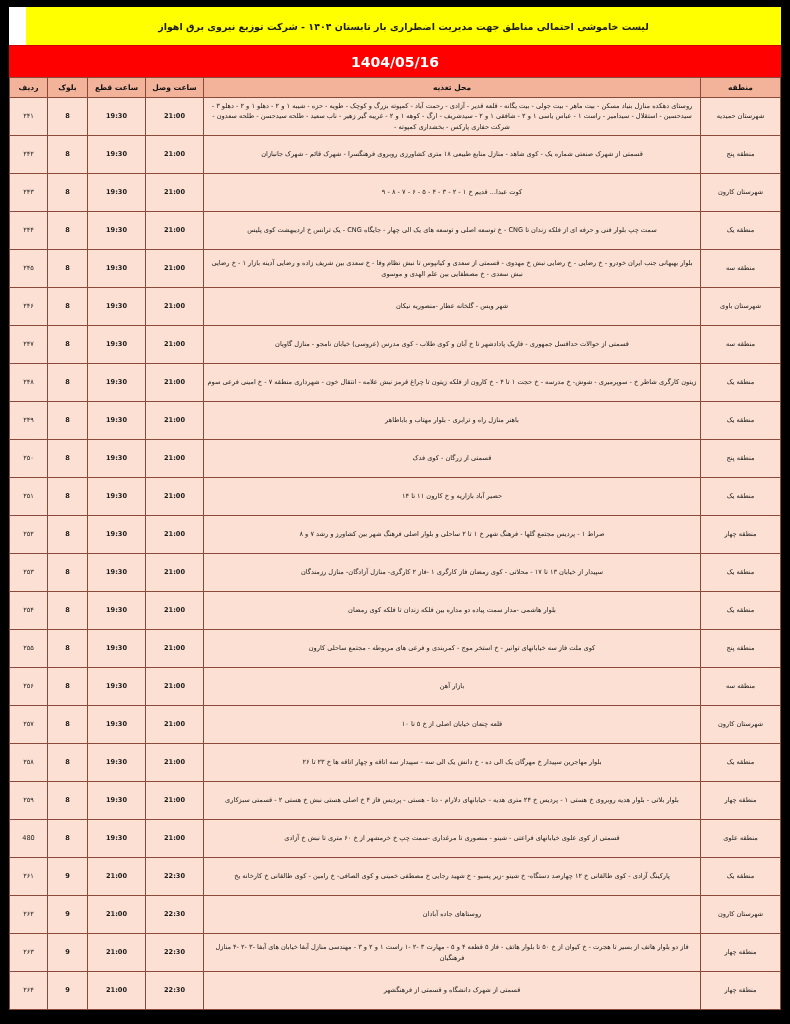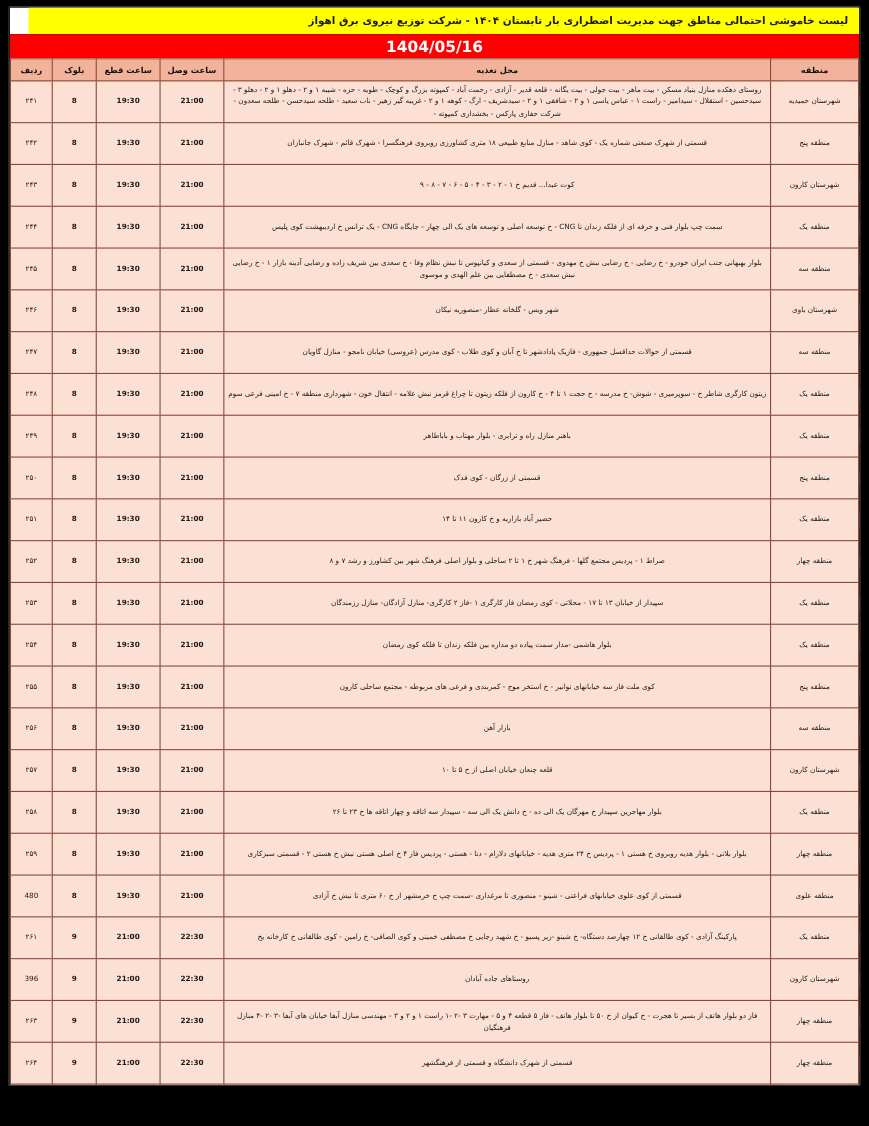--- a/index.html
+++ b/index.html
@@ -22,40 +22,40 @@
   }
   .sheet {
     background: #ffffff;
     border: 1px solid #000000;
     box-sizing: border-box;
   }
 
   
   .title-banner {
     background: #ffff00;
-    height: 24px;
+    height: 38px;
     display: flex;
     align-items: center;
-    justify-content: flex-start;
+    justify-content: center;
     box-sizing: border-box;
     margin-left: 17px;
   }
   .title-banner .title-text {
     font-size: 9.5px;
     font-weight: bold;
     color: #1a1a1a;
     letter-spacing: 0.2px;
     text-align: center;
     padding: 0 10px;
   }
 
   
   .date-banner {
     background: #ff0000;
-    height: 22px;
+    height: 32px;
     display: flex;
     align-items: center;
     justify-content: center;
     box-sizing: border-box;
     border-top: 1px solid #d00000;
   }
   .date-banner .date-text {
     font-size: 14px;
     font-weight: bold;
     color: #ffffff;
@@ -327,21 +327,21 @@
             <td class="cell-off">21:00</td>
             <td class="cell-block">9</td>
             <td class="cell-row">۲۶۱</td>
           </tr>
           <tr>
             <td class="cell-zone">شهرستان کارون</td>
             <td class="cell-feed">روستاهای جاده آبادان</td>
             <td class="cell-on">22:30</td>
             <td class="cell-off">21:00</td>
             <td class="cell-block">9</td>
-            <td class="cell-row">396</td>
+            <td class="cell-row">۲۶۲</td>
           </tr>
           <tr>
             <td class="cell-zone">منطقه چهار</td>
             <td class="cell-feed">فاز دو بلوار هاتف از بسیر تا هجرت - خ کیوان از خ ۵۰ تا بلوار هاتف - فاز ۵ قطعه ۴ و ۵ - مهارت ۳ -۲ -۱ راست ۱ و ۲ و ۳ - مهندسی منازل آبفا خیابان های آبفا -۳ -۲ -۴ منازل فرهنگیان</td>
             <td class="cell-on">22:30</td>
             <td class="cell-off">21:00</td>
             <td class="cell-block">9</td>
             <td class="cell-row">۲۶۳</td>
           </tr>
           <tr>

